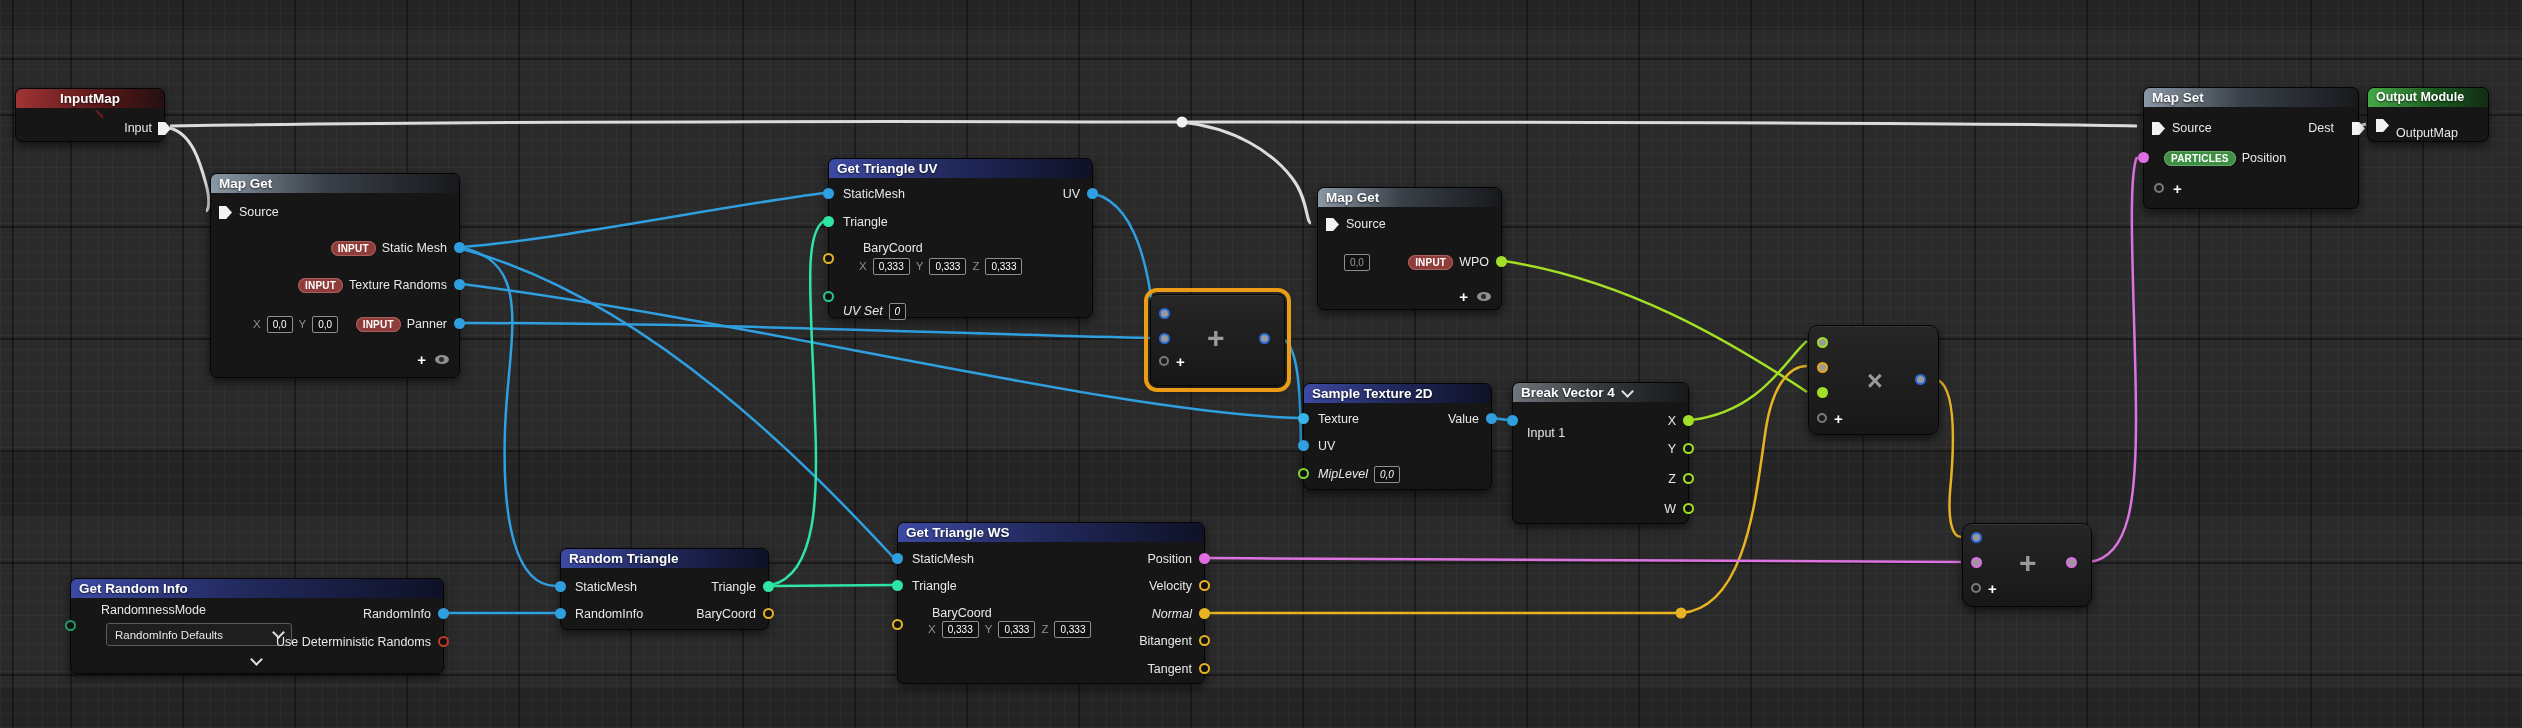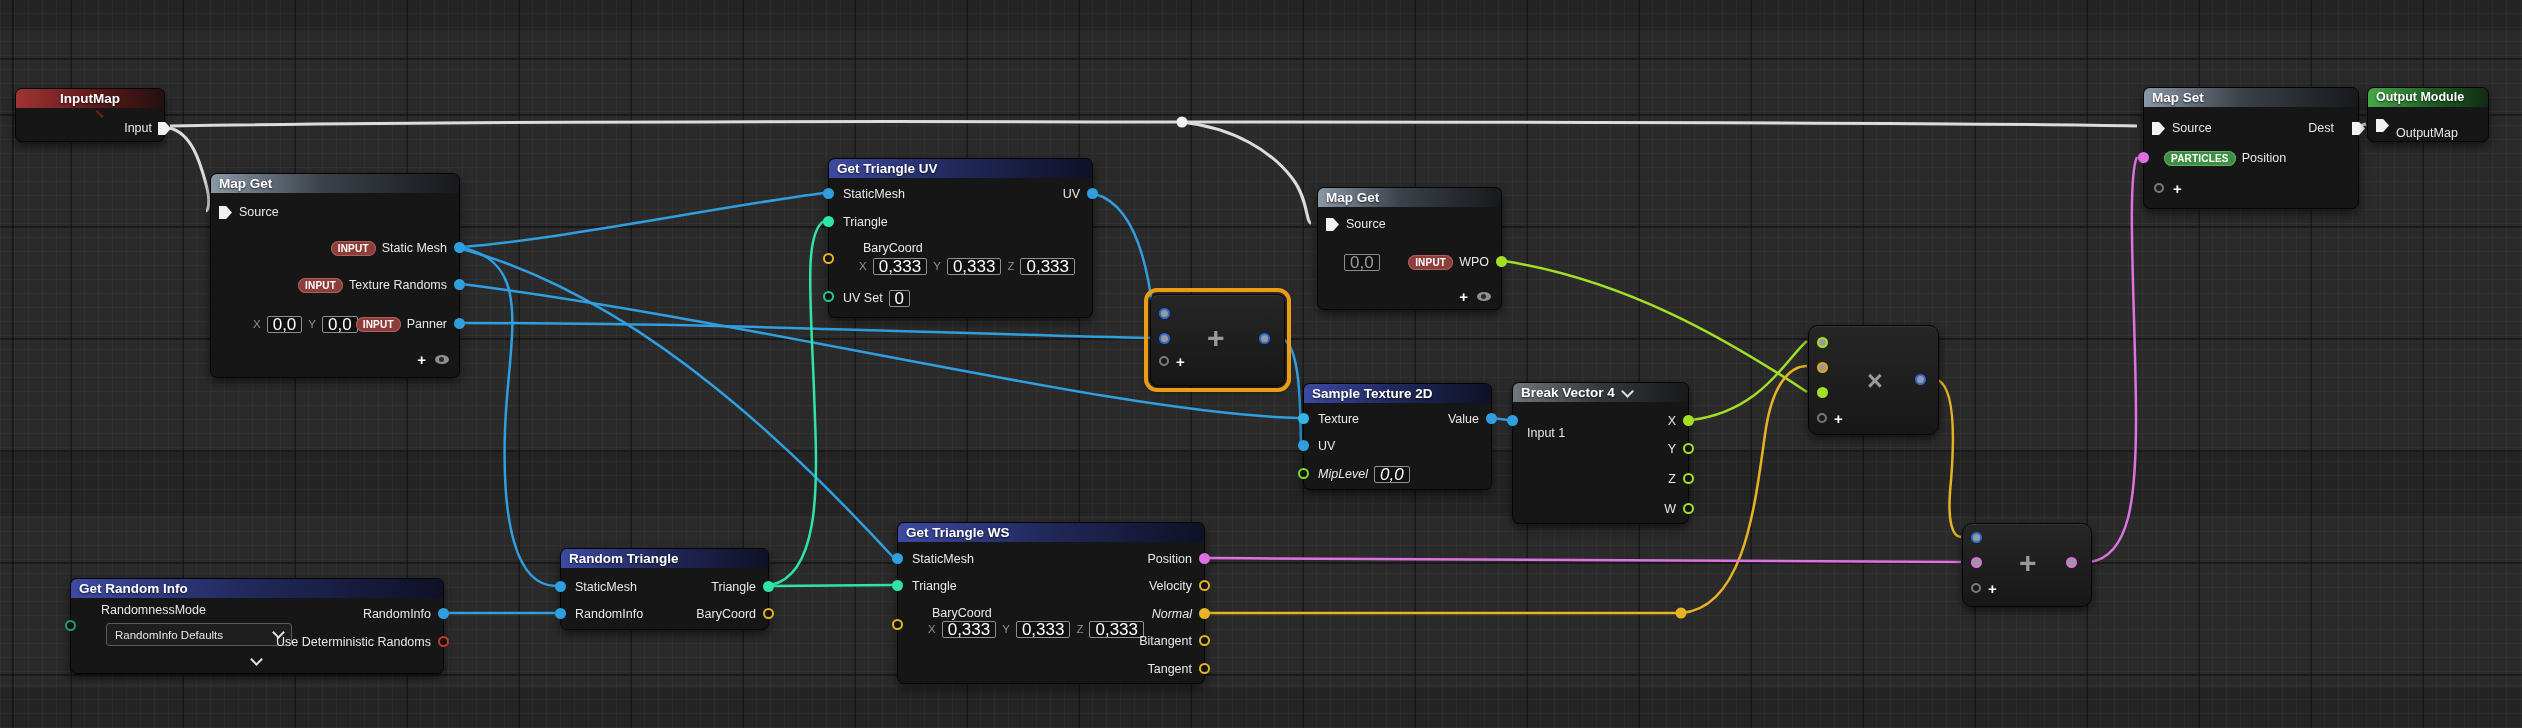--- a/index.html
+++ b/index.html
@@ -30,21 +30,21 @@
   .hdr-steel{background:linear-gradient(90deg,#8a98a6 0%,#3a4149 45%,#17191c 100%);}
   .hdr-navy{background:linear-gradient(90deg,#3d4aa3 0%,#222a5e 45%,#0e1126 100%);}
   .hdr-red{background:linear-gradient(90deg,#a03434 0%,#5c1818 55%,#241011 100%);flex-direction:column;}
   .hdr-green{background:linear-gradient(90deg,#45a847 0%,#1d5c22 55%,#102c13 100%);}
   .hdr-grey{background:linear-gradient(90deg,#70767c 0%,#34383c 50%,#17191b 100%);}
   .row{position:absolute;height:18px;display:flex;align-items:center;gap:6px;font-size:12.5px;white-space:nowrap;}
   .row.r{justify-content:flex-end;padding-left:21px;}
   .lbl{color:#e8e8e8;}
   .axis{color:#8f8f8f;font-size:11.5px;}
   .vbox{background:#101010;border:1px solid #8f8f8f;border-radius:2px;color:#fff;
-        font-size:17px;height:15px;line-height:15px;padding:0 5px;}
+        font-size:10px;height:15px;line-height:15px;padding:0 5px;}
   .pin{position:absolute;width:11px;height:11px;border-radius:50%;box-sizing:border-box;z-index:3;}
   .pin.fill-blue{background:#2f9fe0;} .pin.fill-lblue{background:#35b5e8;}
   .pin.fill-teal{background:#2fe5a4;} .pin.fill-pink{background:#e06ee3;}
   .pin.fill-yellow{background:#e8b322;} .pin.fill-chart{background:#a2e026;}
   .pin.hol-yellow{background:#101010;border:2px solid #e8b322;}
   .pin.hol-teal{background:#101010;border:2px solid #25c98a;}
   .pin.hol-green{background:#101010;border:2px solid #7adb2c;}
   .pin.hol-chart{background:#101010;border:2px solid #a2e026;}
   .pin.hol-dgreen{background:#101010;border:2px solid #1f9e68;}
   .pin.hol-red{background:#101010;border:2px solid #c03a28;}
@@ -180,21 +180,21 @@
     <span class="pin hol-yellow" style="left:-6px;top:94px;"></span>
     <div class="row" style="top:98px;left:30px;">
       <span class="axis">X</span>
       <span class="vbox">0,333</span>
       <span class="axis">Y</span>
       <span class="vbox">0,333</span>
       <span class="axis">Z</span>
       <span class="vbox">0,333</span>
     </div>
     <span class="pin hol-teal" style="left:-6px;top:132px;"></span>
-    <div class="row" style="top:130px;left:14px;">
+    <div class="row" style="top:143px;left:14px;font-style:italic;">
       <span class="lbl">UV Set</span>
       <span class="vbox">0</span>
     </div>
   </div>
 
   <div class="node selected" style="left:1150px;top:294px;width:133px;height:90px;background:linear-gradient(180deg,#262626,#171717);">
     <span class="pin ring-blue" style="left:8px;top:13px;"></span>
     <span class="pin ring-blue" style="left:8px;top:38px;"></span>
     <span class="pin ring-blue" style="right:14px;top:38px;"></span>
     <span class="bigop" style="left:56px;top:28px;">+</span>

